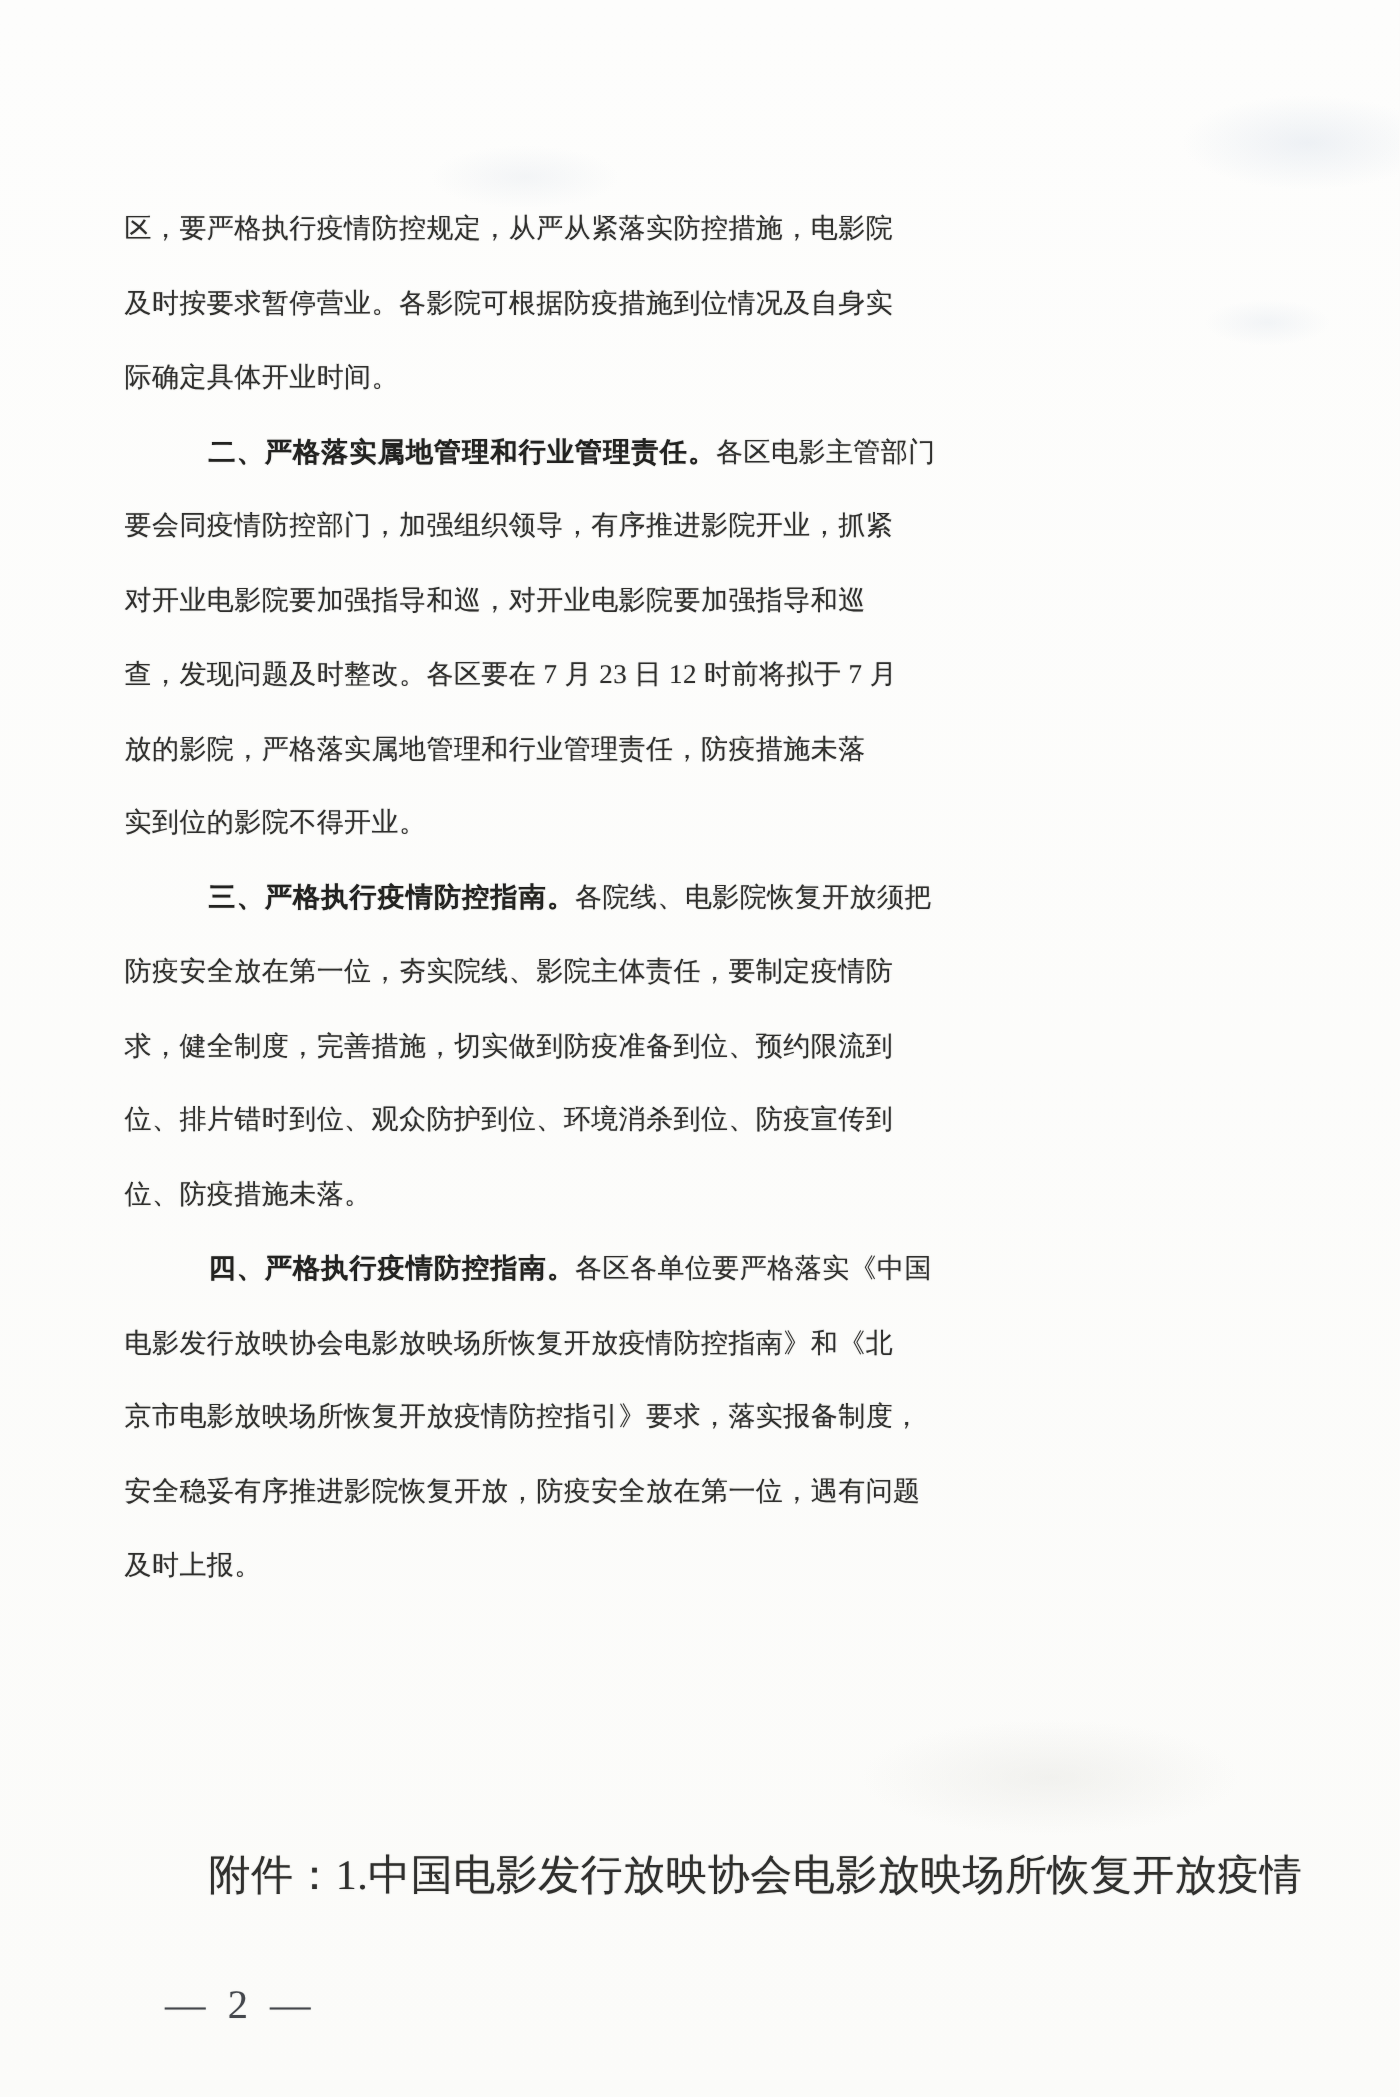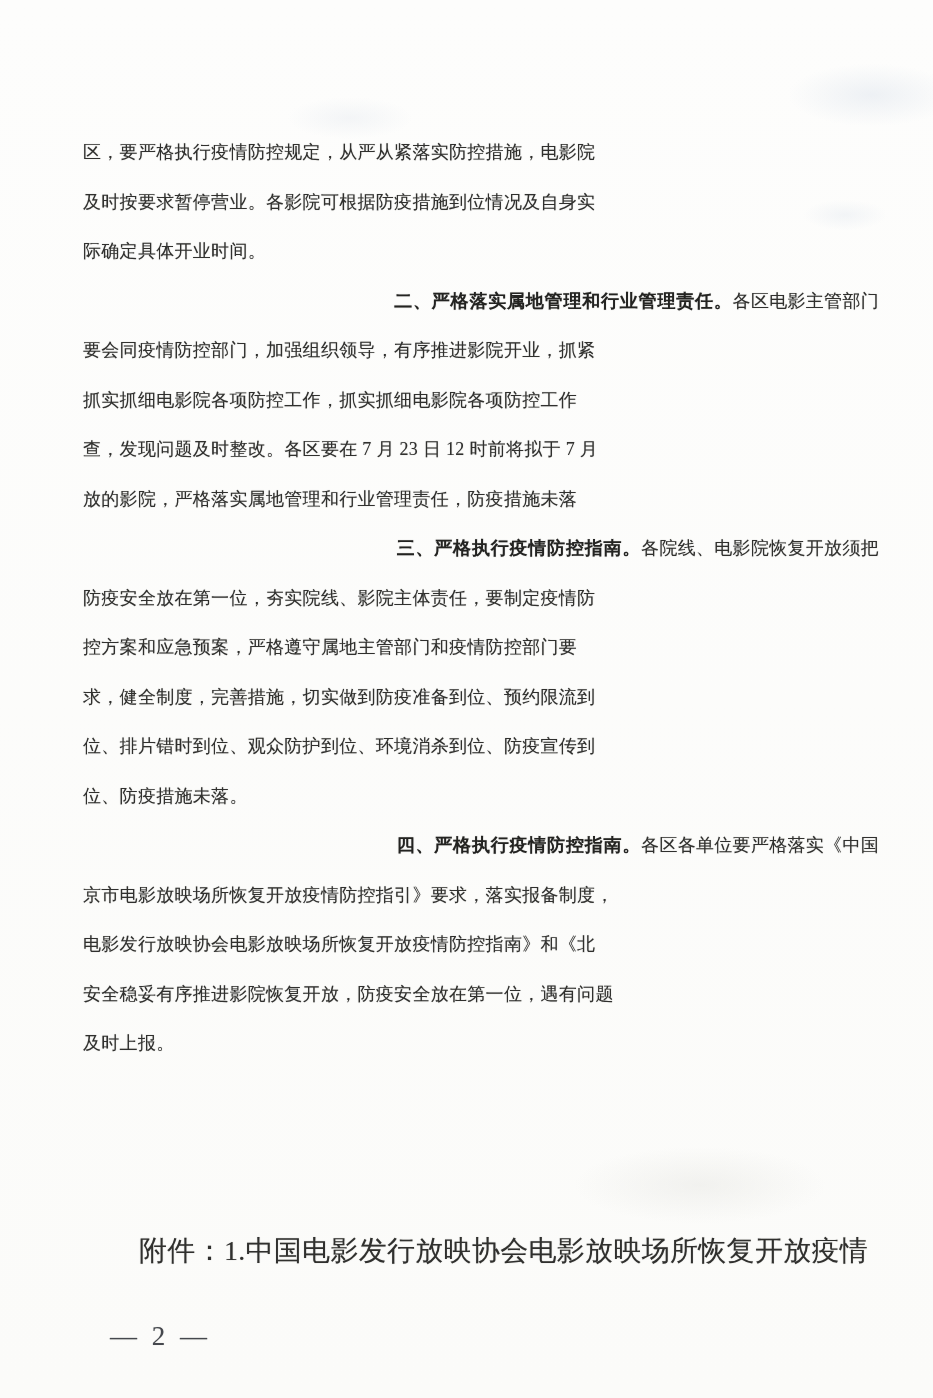--- a/index.html
+++ b/index.html
@@ -31,21 +31,20 @@
     line-height: 49.5px;
     letter-spacing: 0.3px;
     text-shadow: 0 0 1px rgba(48,48,46,0.38);
   }
   .line {
     white-space: nowrap;
     height: 49.5px;
   }
   .line.indent {
     padding-left: 56px;
-    text-align: right;
   }
   .seg.bold {
     font-weight: 700;
     color: #232321;
     font-family: "Liberation Sans", "DejaVu Sans", sans-serif;
     letter-spacing: 0.8px;
   }
   .attachment {
     position: absolute;
     left: 83px;
@@ -72,32 +71,32 @@
 </head>
 <body>
 
 <main class="page">
   <section class="doc-body" id="body-lines">
       <div class="line"><span class="seg">区，要严格执行疫情防控规定，从严从紧落实防控措施，电影院</span></div>
       <div class="line"><span class="seg">及时按要求暂停营业。各影院可根据防疫措施到位情况及自身实</span></div>
       <div class="line"><span class="seg">际确定具体开业时间。</span></div>
       <div class="line indent"><span class="seg bold">二、严格落实属地管理和行业管理责任。</span><span class="seg">各区电影主管部门</span></div>
       <div class="line"><span class="seg">要会同疫情防控部门，加强组织领导，有序推进影院开业，抓紧</span></div>
-      <div class="line"><span class="seg">抓实抓细电影院各项防控工作，抓实抓细电影院各项防控工作</span></div>
+      <div class="line"><span class="seg">对开业电影院要加强指导和巡，对开业电影院要加强指导和巡</span></div>
       <div class="line"><span class="seg">查，发现问题及时整改。各区要在 7 月 23 日 12 时前将拟于 7 月</span></div>
       <div class="line"><span class="seg">放的影院，严格落实属地管理和行业管理责任，防疫措施未落</span></div>
+      <div class="line"><span class="seg">实到位的影院不得开业。</span></div>
       <div class="line indent"><span class="seg bold">三、严格执行疫情防控指南。</span><span class="seg">各院线、电影院恢复开放须把</span></div>
       <div class="line"><span class="seg">防疫安全放在第一位，夯实院线、影院主体责任，要制定疫情防</span></div>
-      <div class="line"><span class="seg">控方案和应急预案，严格遵守属地主管部门和疫情防控部门要</span></div>
       <div class="line"><span class="seg">求，健全制度，完善措施，切实做到防疫准备到位、预约限流到</span></div>
       <div class="line"><span class="seg">位、排片错时到位、观众防护到位、环境消杀到位、防疫宣传到</span></div>
       <div class="line"><span class="seg">位、防疫措施未落。</span></div>
       <div class="line indent"><span class="seg bold">四、严格执行疫情防控指南。</span><span class="seg">各区各单位要严格落实《中国</span></div>
+      <div class="line"><span class="seg">电影发行放映协会电影放映场所恢复开放疫情防控指南》和《北</span></div>
       <div class="line"><span class="seg">京市电影放映场所恢复开放疫情防控指引》要求，落实报备制度，</span></div>
-      <div class="line"><span class="seg">电影发行放映协会电影放映场所恢复开放疫情防控指南》和《北</span></div>
       <div class="line"><span class="seg">安全稳妥有序推进影院恢复开放，防疫安全放在第一位，遇有问题</span></div>
       <div class="line"><span class="seg">及时上报。</span></div>
     </section>
 
   <div class="attachment">附件：1.中国电影发行放映协会电影放映场所恢复开放疫情</div>
 
   <footer class="footer">
     <span>— 2 —</span>
   </footer>
 </main>

